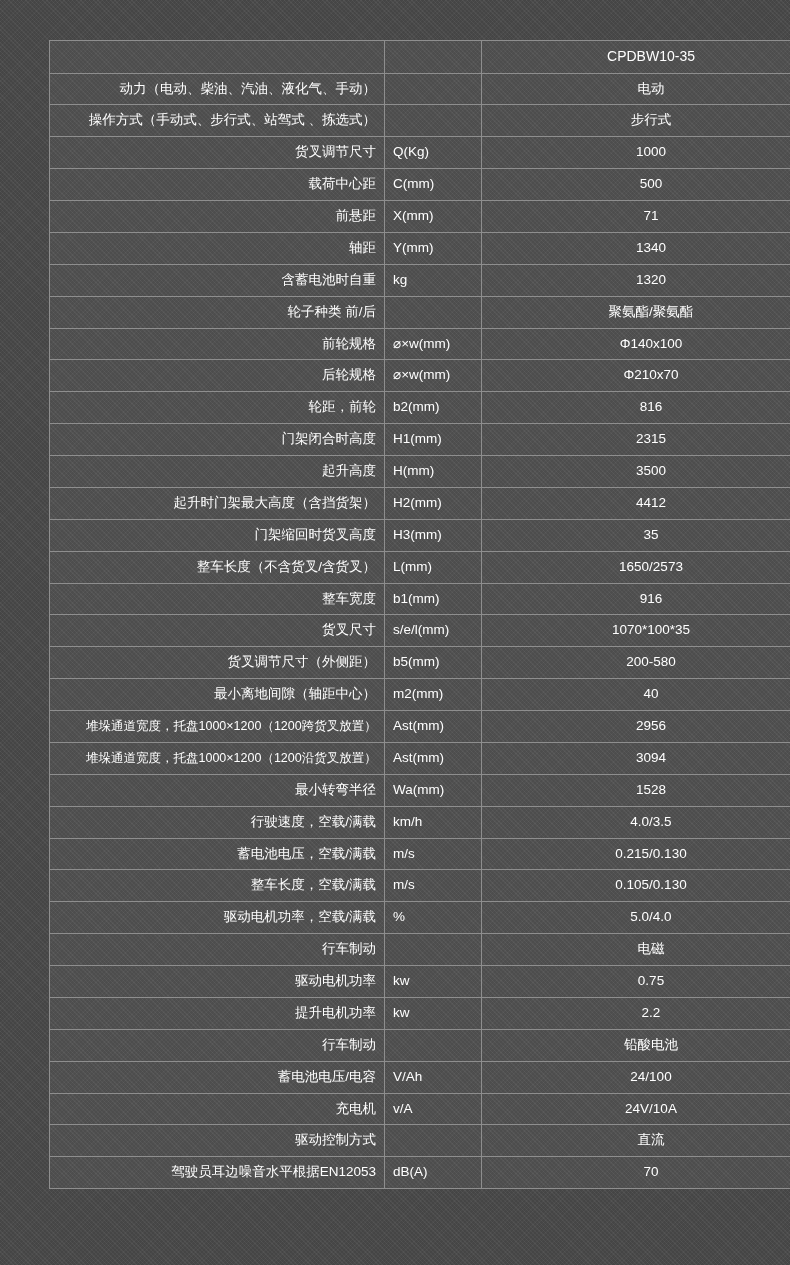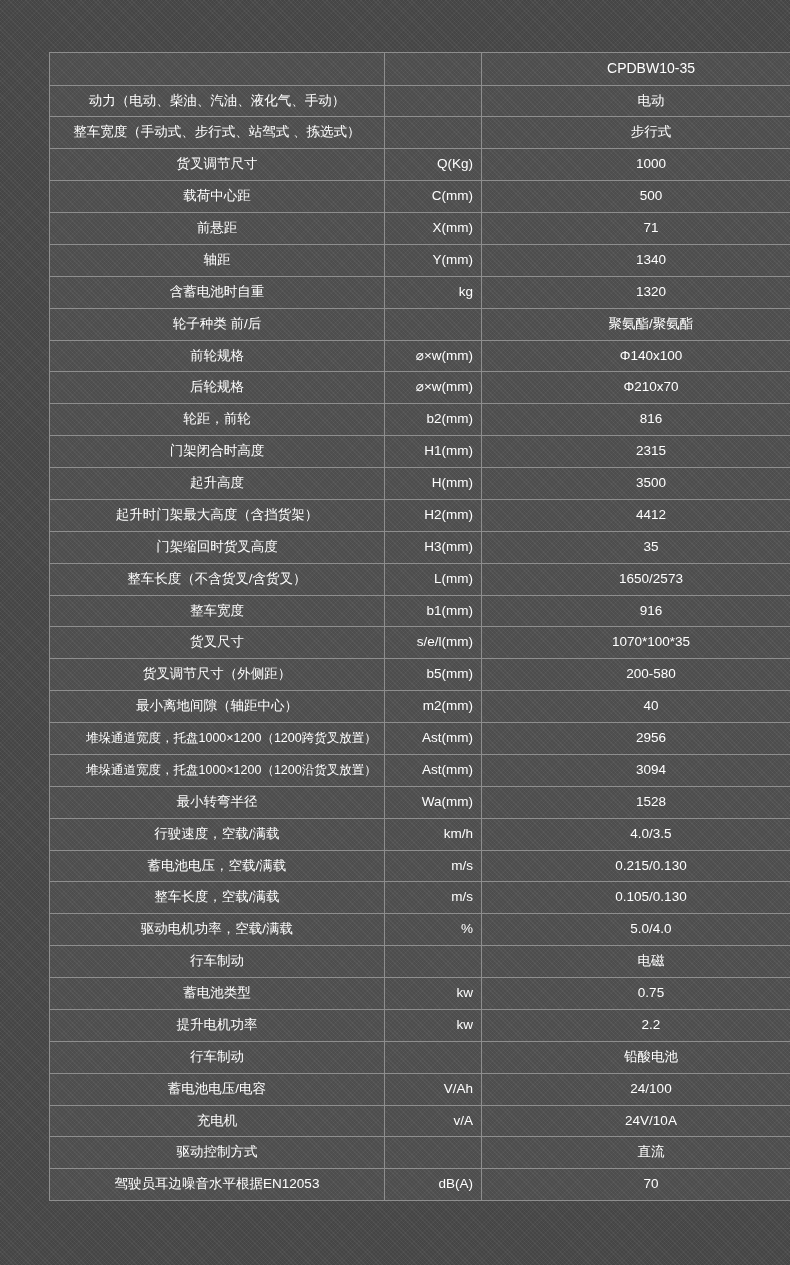--- a/index.html
+++ b/index.html
@@ -18,46 +18,46 @@
     position: absolute;
     inset: 0;
     background-color: #4a4a4a;
     background-image:
       repeating-linear-gradient(45deg, rgba(255,255,255,0.035) 0px, rgba(255,255,255,0.035) 1px, rgba(0,0,0,0.04) 1px, rgba(0,0,0,0.04) 3px),
       repeating-linear-gradient(-45deg, rgba(255,255,255,0.02) 0px, rgba(255,255,255,0.02) 1px, rgba(0,0,0,0.03) 1px, rgba(0,0,0,0.03) 3px);
   }
   .sheet {
     position: absolute;
     left: 33px;
-    top: 52px;
+    top: 40px;
     width: 722px;
     padding-left: 16px;
   }
   table.spec {
     border-collapse: collapse;
     width: 722px;
     table-layout: fixed;
   }
   table.spec td {
     border: 1px solid #8e8e8e;
     color: #ffffff;
     font-size: 13.5px;
     line-height: 1.25;
     padding: 7px 8px;
     background: rgba(255,255,255,0.045);
     vertical-align: middle;
   }
   td.c-name {
     width: 318px;
-    text-align: center;
+    text-align: right;
     padding-left: 10px;
   }
   td.c-unit {
     width: 80px;
-    text-align: right;
+    text-align: left;
     white-space: nowrap;
   }
   td.c-val {
     width: 322px;
     text-align: center;
   }
   tr.head td.c-name,
   tr.head td.c-unit {
     background: rgba(255,255,255,0.045);
   }
@@ -91,21 +91,21 @@
       </tr>
     <tr>
           <td class="c-name">
             <span class="name-inner">动力（电动、柴油、汽油、液化气、手动）</span>
           </td>
           <td class="c-unit"></td>
           <td class="c-val">电动</td>
         </tr>
         <tr>
           <td class="c-name">
-            <span class="name-inner">整车宽度（手动式、步行式、站驾式 、拣选式）</span>
+            <span class="name-inner">操作方式（手动式、步行式、站驾式 、拣选式）</span>
           </td>
           <td class="c-unit"></td>
           <td class="c-val">步行式</td>
         </tr>
         <tr>
           <td class="c-name">
             <span class="name-inner">货叉调节尺寸</span>
           </td>
           <td class="c-unit">Q(Kg)</td>
           <td class="c-val">1000</td>
@@ -280,21 +280,21 @@
         </tr>
         <tr>
           <td class="c-name">
             <span class="name-inner">行车制动</span>
           </td>
           <td class="c-unit"></td>
           <td class="c-val">电磁</td>
         </tr>
         <tr>
           <td class="c-name">
-            <span class="name-inner">蓄电池类型</span>
+            <span class="name-inner">驱动电机功率</span>
           </td>
           <td class="c-unit">kw</td>
           <td class="c-val">0.75</td>
         </tr>
         <tr>
           <td class="c-name">
             <span class="name-inner">提升电机功率</span>
           </td>
           <td class="c-unit">kw</td>
           <td class="c-val">2.2</td>

